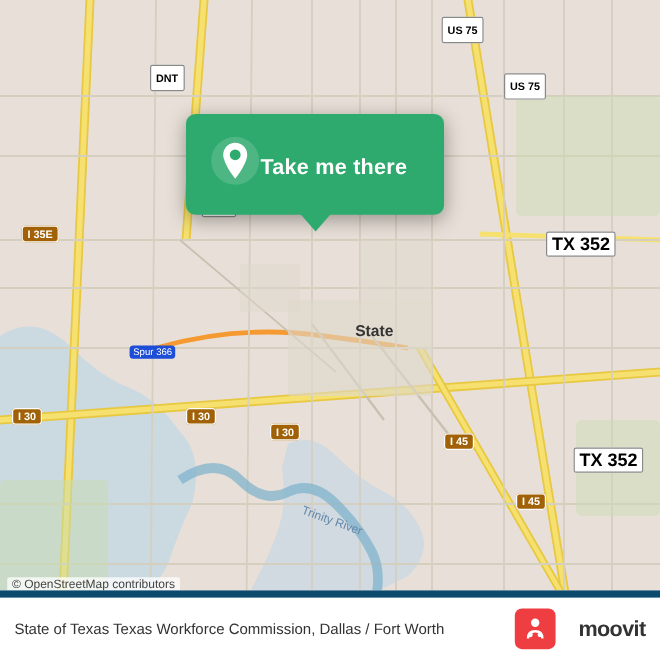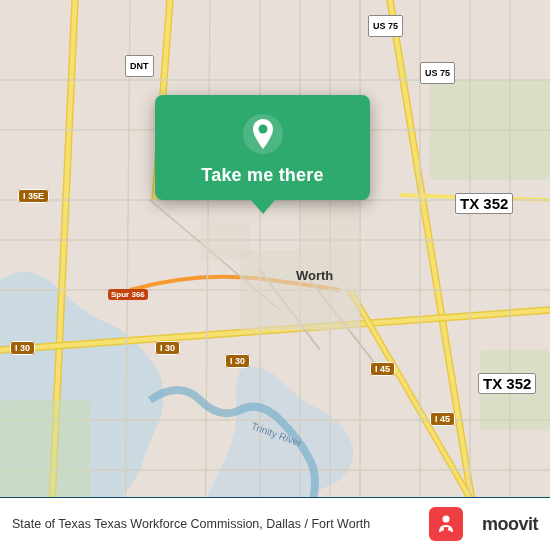--- a/index.html
+++ b/index.html
@@ -28,21 +28,21 @@
 
     
     #popup-card {
       position: absolute;
       top: 95px;
       left: 155px;
       width: 215px;
       background-color: #2eaa6e;
       border-radius: 8px;
       display: flex;
-      flex-direction: column;
+      flex-direction: row;
       align-items: center;
       padding: 18px 20px 14px 20px;
       box-shadow: 0 4px 16px rgba(0,0,0,0.35);
       z-index: 10;
     }
 
     #popup-card::after {
       content: '';
       position: absolute;
       bottom: -14px;
@@ -76,21 +76,21 @@
     #bottom-bar {
       position: absolute;
       bottom: 0;
       left: 0;
       width: 100%;
       background: white;
       padding: 9px 12px 9px 12px;
       display: flex;
       align-items: center;
       justify-content: space-between;
-      border-top: 1px solid #0c4a6e;
+      border-top: 6px solid #0c4a6e;
       z-index: 20;
     }
 
     #bottom-text {
       font-size: 12.5px;
       color: #333;
       flex: 1;
       margin-right: 10px;
       line-height: 1.3;
     }
@@ -189,24 +189,24 @@
       background: white;
       color: black;
       font-size: 15px;
       font-weight: bold;
       border: 1.5px solid #888;
       border-radius: 2px;
       padding: 1px 4px;
       white-space: nowrap;
     }
     .hw-spur {
-      background: #c2410c;
+      background: #1d4ed8;
       color: white;
       font-size: 8px;
-      font-weight: bold;
+      font-weight: normal;
       border-radius: 3px;
       padding: 1px 3px;
       white-space: nowrap;
     }
   </style>
 </head>
 <body>
 
 <div id="map-container">
 
@@ -267,21 +267,21 @@
 
     <rect x="0" y="400" width="90" height="120" fill="#c8ddb0" opacity="0.5" rx="4"></rect>
     <rect x="430" y="80" width="120" height="100" fill="#c8ddb0" opacity="0.4" rx="4"></rect>
     <rect x="480" y="350" width="70" height="80" fill="#c8ddb0" opacity="0.4" rx="4"></rect>
 
     <rect x="240" y="250" width="120" height="80" fill="#ddd8cc" opacity="0.6" rx="2"></rect>
     <rect x="200" y="220" width="50" height="40" fill="#ddd8cc" opacity="0.5" rx="2"></rect>
     <rect x="300" y="200" width="60" height="50" fill="#ddd8cc" opacity="0.5" rx="2"></rect>
   </svg>
 
-  <div id="dallas-label">Worth</div>
+  <div id="dallas-label">State</div>
 
   <div id="trinity-label">Trinity River</div>
 
   <div class="hw-badge" style="top:185px;left:18px;">
     <span class="hw-interstate">I 35E</span>
   </div>
   <div class="hw-badge" style="top:55px;left:125px;">
     <span class="hw-us">DNT</span>
   </div>
   <div class="hw-badge" style="top:160px;left:168px;">
@@ -321,20 +321,21 @@
   <div id="popup-card">
 
     <svg id="pin-icon" viewBox="0 0 42 42" xmlns="http://www.w3.org/2000/svg">
       <circle cx="21" cy="21" r="20" fill="rgba(255,255,255,0.15)"></circle>
       <path d="M21 6 C15.48 6 11 10.48 11 16 C11 23.5 21 36 21 36 C21 36 31 23.5 31 16 C31 10.48 26.52 6 21 6 Z" fill="white"></path>
       <circle cx="21" cy="16" r="4.5" fill="#2eaa6e"></circle>
     </svg>
     <button id="take-me-there-btn">Take me there</button>
   </div>
 
+  <div id="copyright">© OpenStreetMap contributors</div>
 
   <div id="bottom-bar">
     <div id="bottom-text">State of Texas Texas Workforce Commission, Dallas / Fort Worth</div>
     <div id="moovit-logo">
       <div id="moovit-icon">
 
         <svg width="22" height="22" viewBox="0 0 22 22" xmlns="http://www.w3.org/2000/svg">
           <circle cx="11" cy="6" r="3.5" fill="white"></circle>
           <path d="M5 19 Q5 13 11 13 Q17 13 17 19" stroke="white" stroke-width="2" fill="none"></path>
           <circle cx="7" cy="16" r="2" fill="white"></circle>

